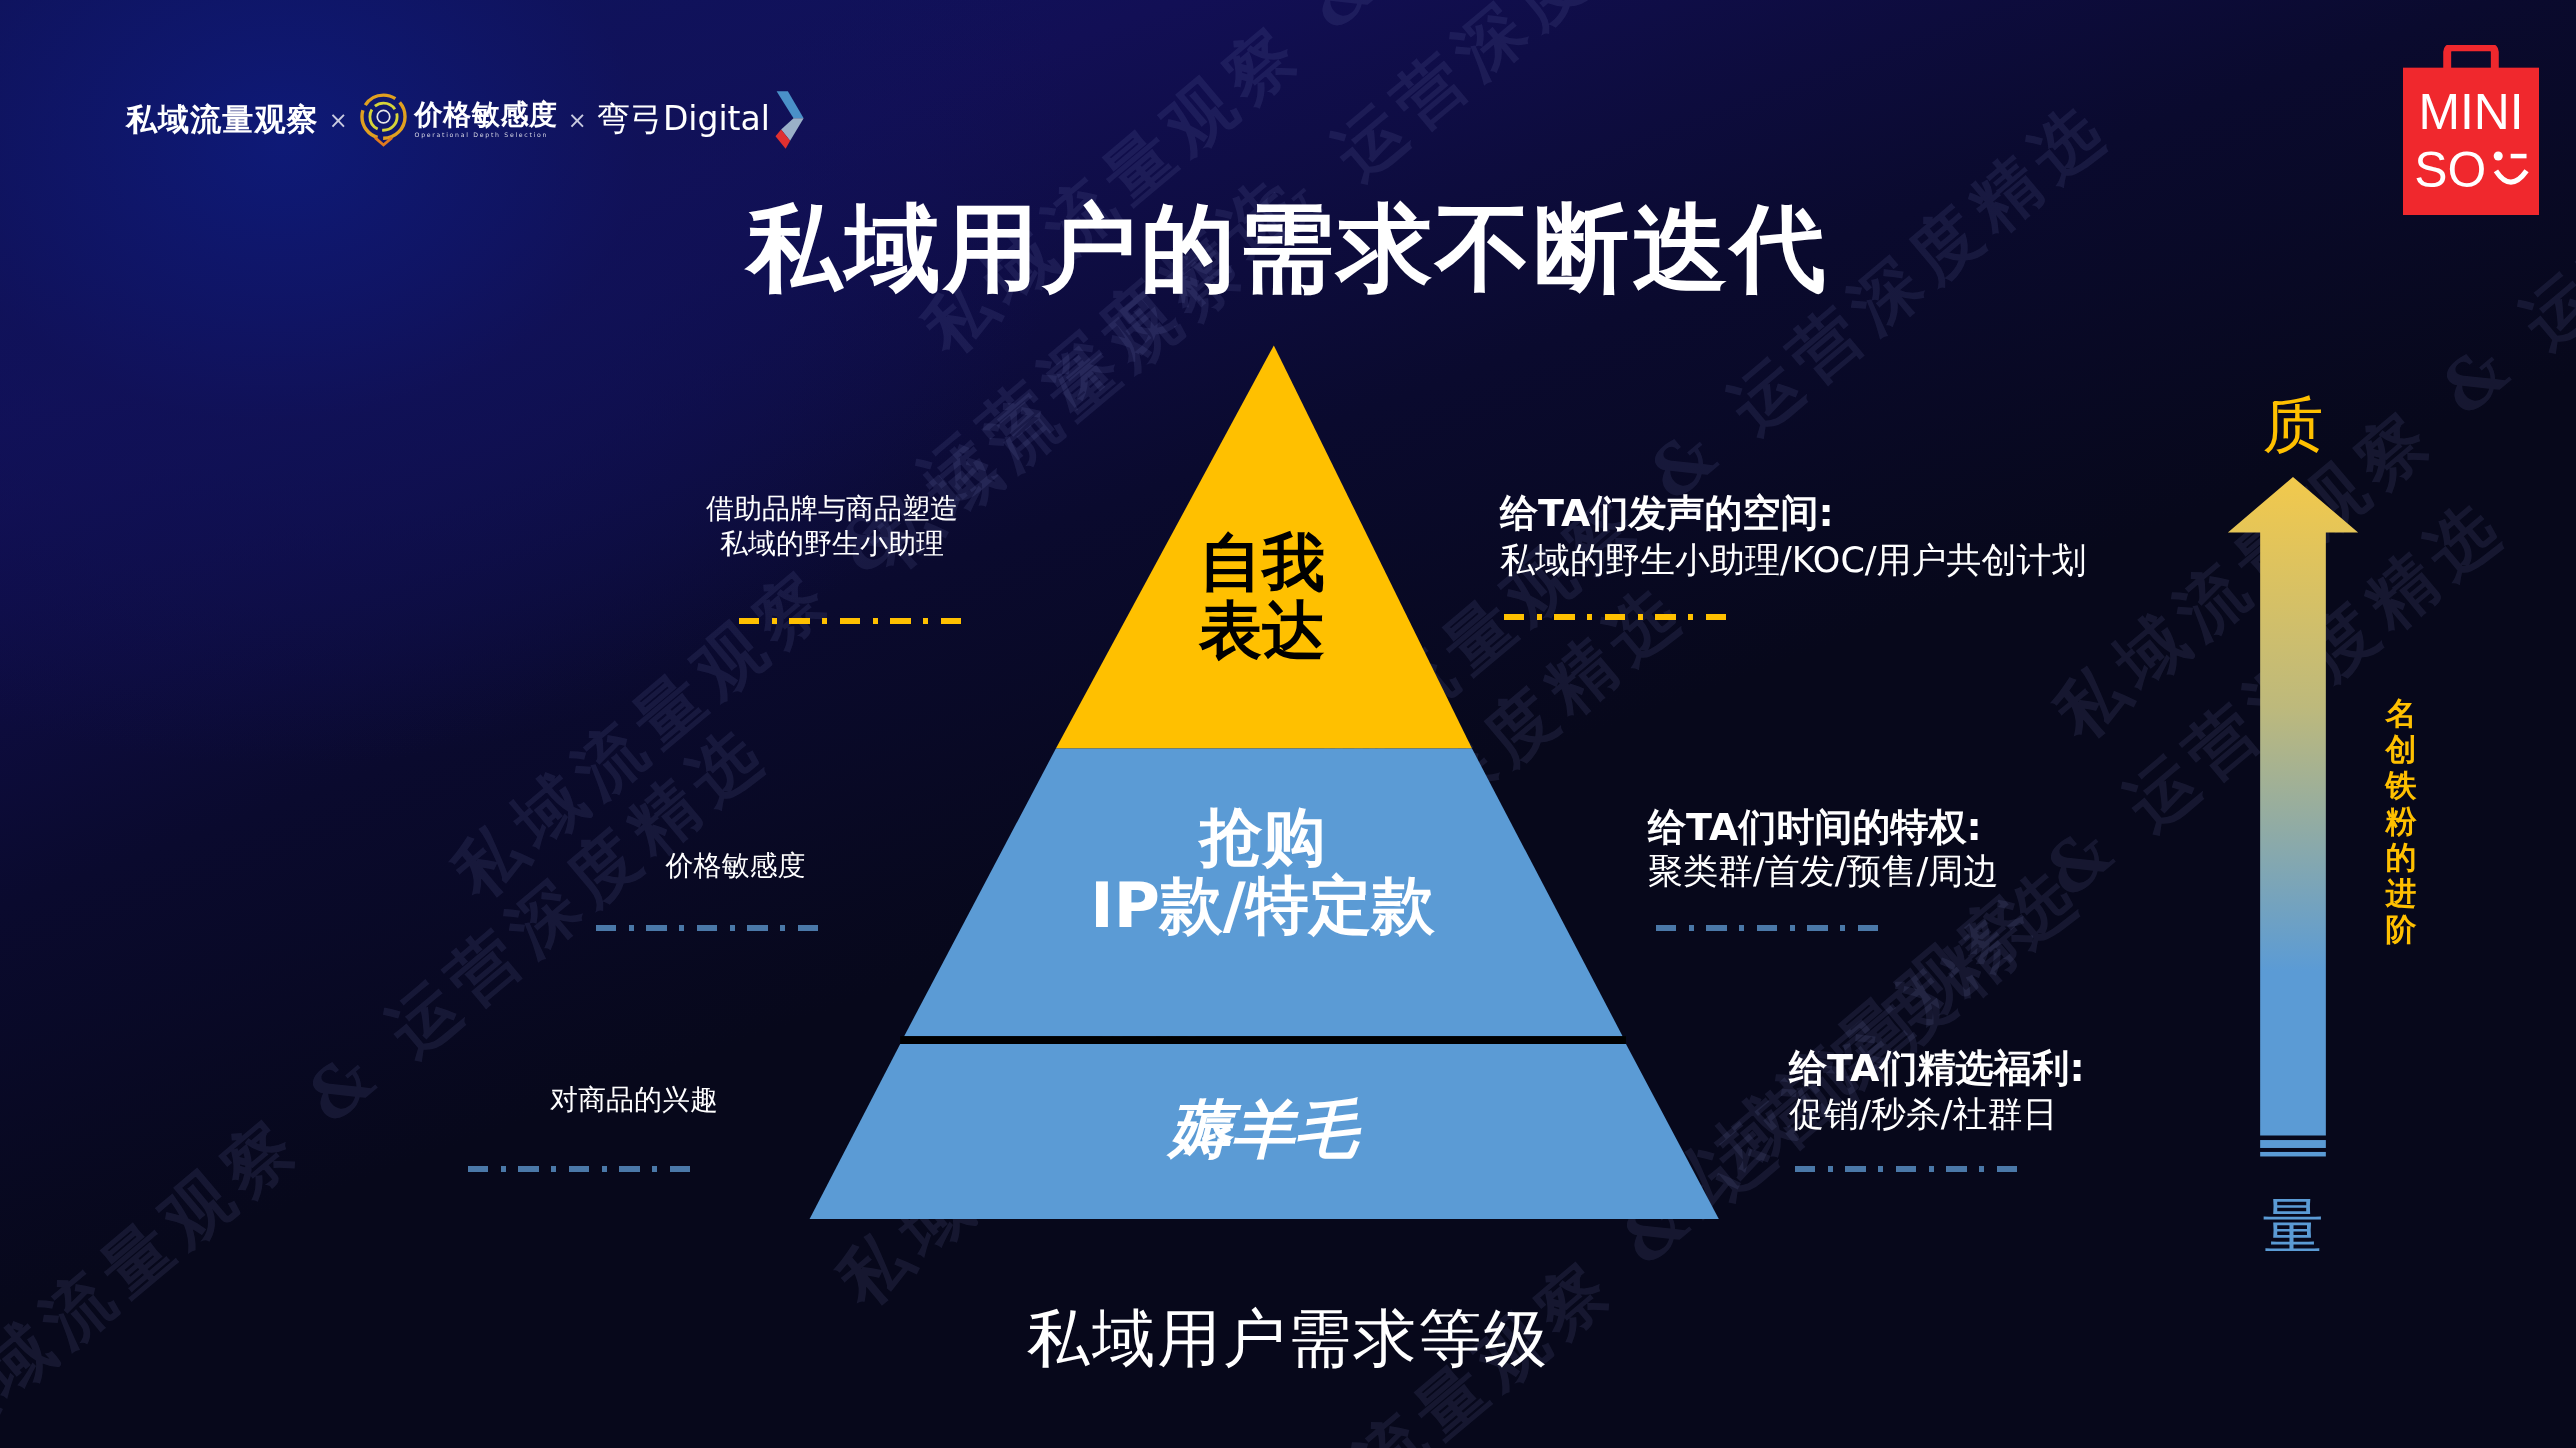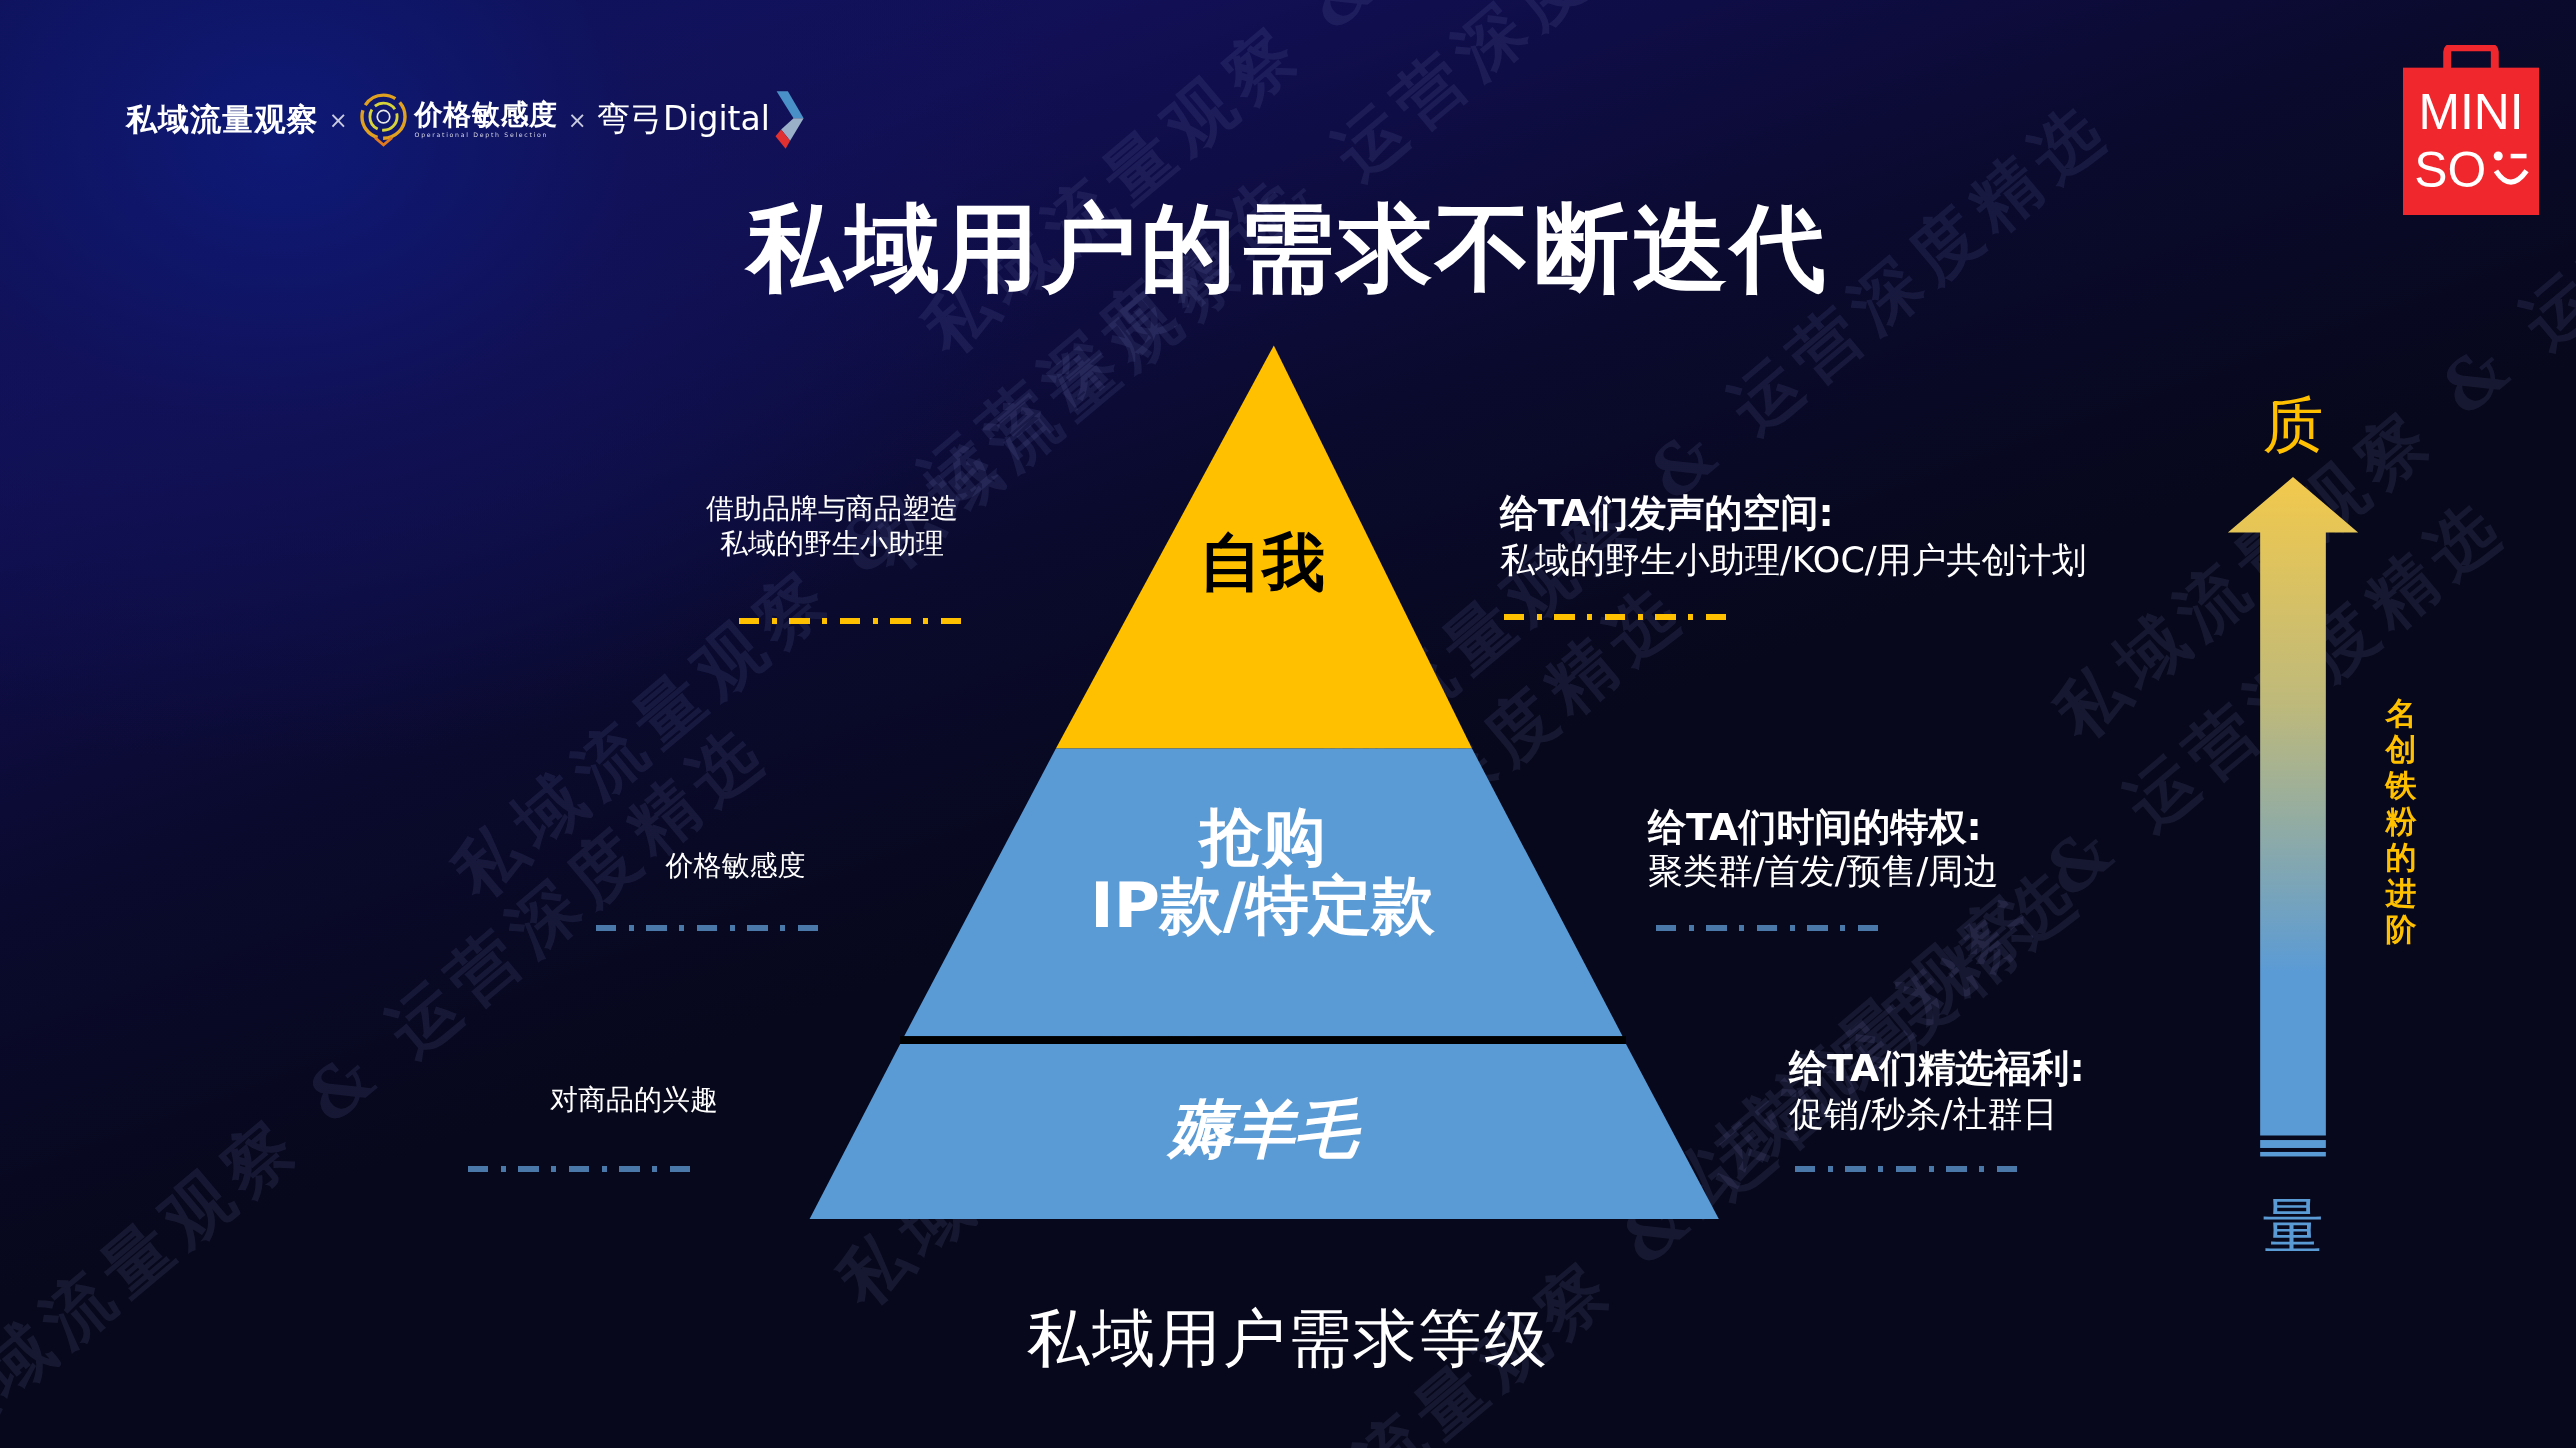--- a/index.html
+++ b/index.html
@@ -98,20 +98,21 @@
 
   <svg class="abs" style="left:0;top:0" width="2576" height="1449" viewBox="0 0 4550 2559">
     <polygon points="2250,610 2600,1322 1865,1322" fill="#ffc000"></polygon>
     <polygon points="1865,1322 2600,1322 2866,1830 1597,1830" fill="#5b9bd5"></polygon>
     <rect x="1590" y="1830" width="1282" height="14" fill="#000"></rect>
     <polygon points="1590,1844 2872,1844 3036,2153 1430,2153" fill="#5b9bd5"></polygon>
   </svg>
 
   <div class="tier-text" style="left:1149px; top:529px; width:226px; font-size:63px; color:#000;">
     <div>自我</div>
+    <div>表达</div>
   </div>
   <div class="tier-text" style="left:1019px; top:804px; width:487px; font-size:63px; color:#fff;">
     <div>抢购</div>
     <div>IP款/特定款</div>
   </div>
   <div class="tier-text" style="left:1076px; top:1096px; width:374px; font-size:63px; color:#fff;font-style:italic;">
     <div>薅羊毛</div>
   </div>
 
   <div class="left-label" style="left:634px; top:491px; width:396px;">

